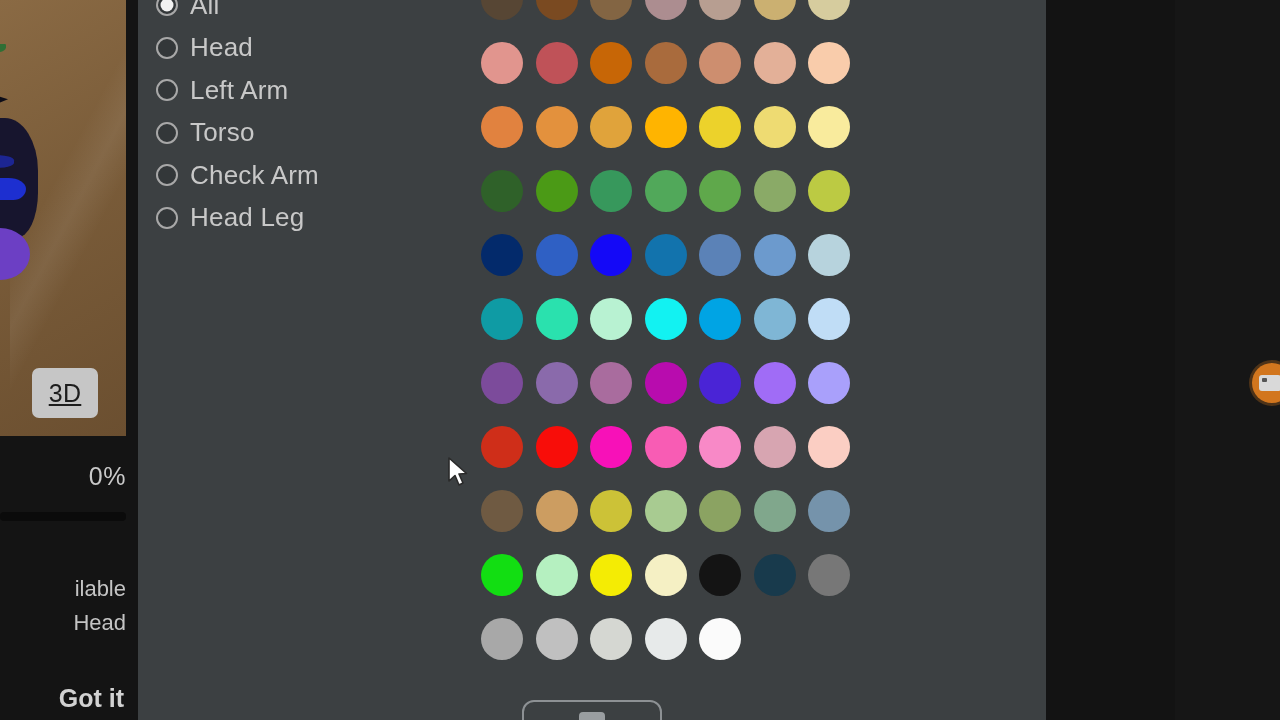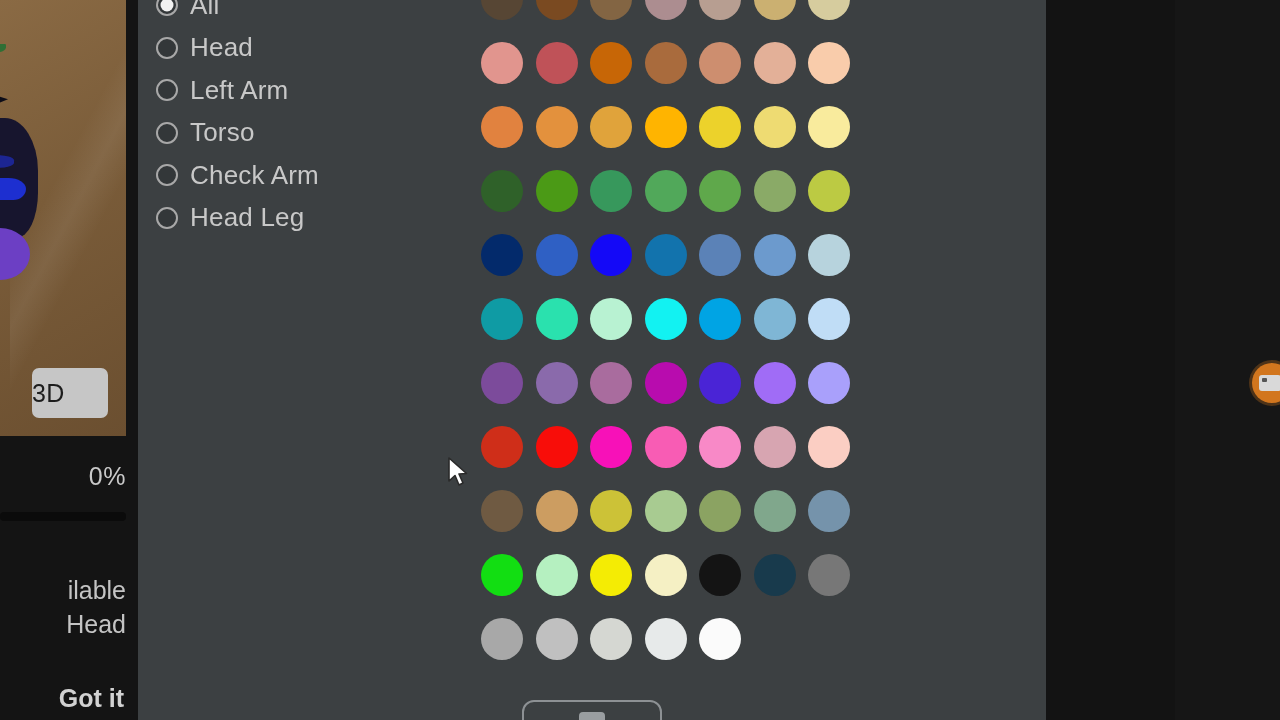--- a/index.html
+++ b/index.html
@@ -97,28 +97,29 @@
     position: absolute;
     left: -6px; top: 44px;
     width: 12px; height: 8px;
     background: #2f6f35;
     border-radius: 60% 10% 60% 10%;
   }
 
   .btn-3d {
     position: absolute;
     left: 32px; top: 368px;
-    width: 76px; height: 50px;
+    width: 66px; height: 50px;
     background: #c6c6c6;
     border-radius: 7px;
     color: #1d1d1d;
     font-size: 25px;
     line-height: 50px;
-    text-align: left;
+    text-align: center;
     letter-spacing: .3px;
+    text-decoration: underline;
   }
 
   .pct-label {
     position: absolute;
     right: 12px; top: 462px;
     font-size: 25px;
     color: #c9c9c9;
     letter-spacing: .5px;
   }
   .progress-track {
@@ -132,21 +133,21 @@
     position: absolute;
     left: 0; top: 0;
     width: 0%; height: 100%;
     background: #3fa9f5;
     border-radius: 4px;
   }
 
   .clip-text {
     position: absolute;
     right: 12px;
-    font-size: 25px;
+    font-size: 22px;
     color: #c4c4c4;
     white-space: nowrap;
   }
   .clip-line1 { top: 576px; }
   .clip-line2 { top: 610px; }
 
   .got-it {
     position: absolute;
     right: 14px; top: 684px;
     font-size: 25px;

